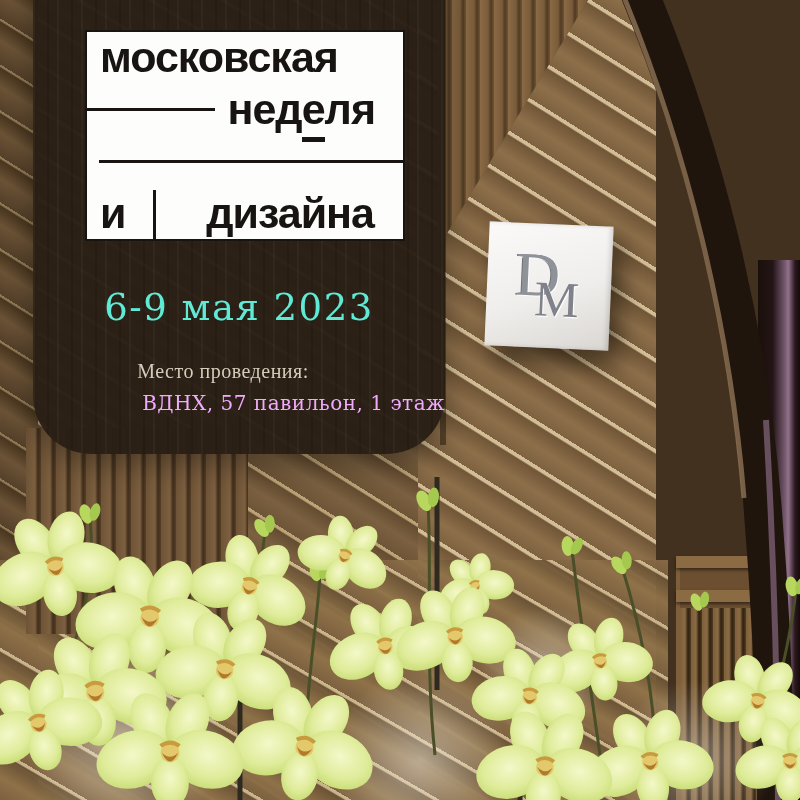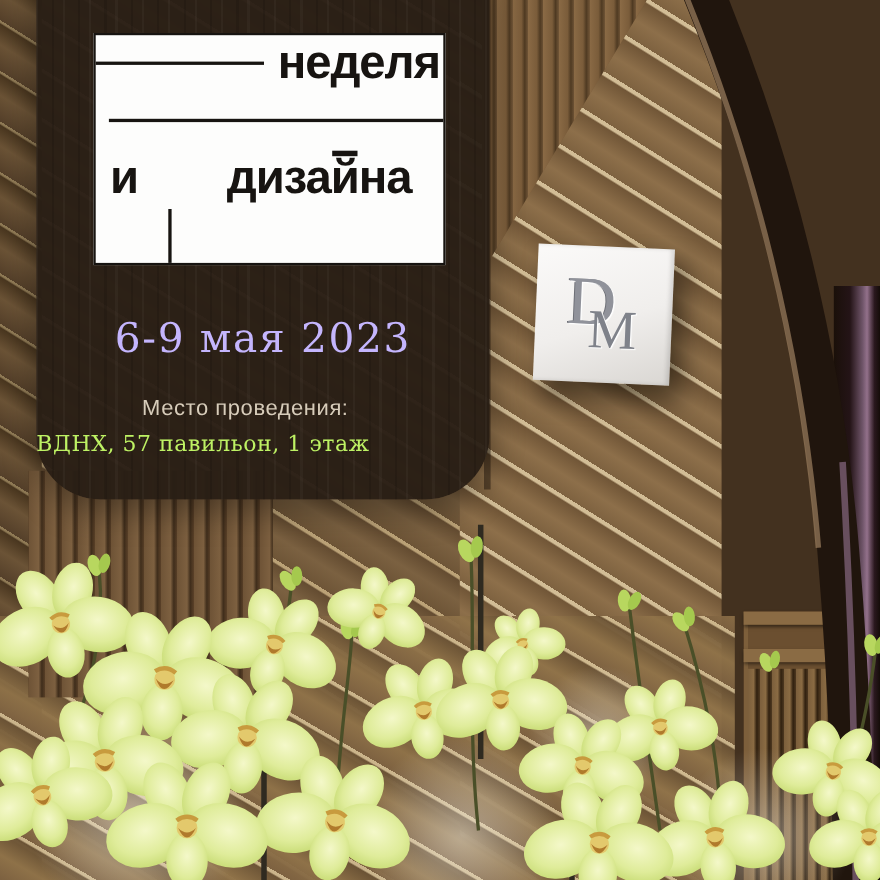--- a/index.html
+++ b/index.html
@@ -79,46 +79,46 @@
     box-shadow:0 10px 30px rgba(0,0,0,.35);
   }
   .panel-texture{
     position:absolute;left:0;top:0;right:0;bottom:0;border-radius:58px;
     background:repeating-linear-gradient(90deg,
       rgba(255,255,255,.03) 0 2px,rgba(0,0,0,0) 2px 14px,rgba(0,0,0,.12) 14px 16px,rgba(0,0,0,0) 16px 24px);
   }
   .event-dates{
     left:33px;top:286px;width:412px;text-align:center;
     font-family:"DejaVu Serif","Liberation Serif",serif;
-    font-size:37px;color:#c4b5fd;letter-spacing:1.5px;
+    font-size:37px;color:#5eead4;letter-spacing:1.5px;
   }
   .venue-label{
     left:33px;top:360px;width:380px;text-align:center;
-    font-family:Liberation Sans, sans-serif;
+    font-family:Liberation Serif, serif;
     font-size:20px;color:#d7ccba;letter-spacing:.5px;
   }
   .venue-line{
-    left:33px;top:391px;width:412px;text-align:left;
+    left:33px;top:391px;width:412px;text-align:right;
     font-family:"DejaVu Serif","Liberation Serif",serif;
-    font-size:20px;color:#bef264;letter-spacing:.5px;
+    font-size:20px;color:#f0abfc;letter-spacing:.5px;
   }
   
   .logo-box{
     left:85px;top:30px;width:320px;height:211px;
     background:#fdfdfc;border:2px solid #171411;box-sizing:border-box;
     display:grid;grid-template-rows:repeat(4,1fr);
     color:#171411;font-weight:700;font-size:43px;letter-spacing:-1px;
   }
   .logo-row{display:flex;align-items:center;position:relative;}
   .logo-word{white-space:nowrap;line-height:1;}
   .rule{height:3px;background:#171411;}
   .rule-left{flex:1;margin-right:12px;}
   .rule-right{flex:1;margin-left:12px;}
   .pad-l{padding-left:13px;}
-  .pad-r{padding-right:3px;}
+  .pad-r{padding-right:28px;}
   .logo-vline{position:absolute;left:66px;top:158px;bottom:0;width:3px;background:#171411;}
   .logo-macron{position:absolute;left:215px;top:105px;width:23px;height:5px;background:#171411;}
   .row4-right{margin-left:auto;padding-right:29px;}
   
   .dm-sign{
     left:487px;top:224px;width:124px;height:124px;
     background:linear-gradient(160deg,#fbfaf9 0%,#f0eeec 55%,#d9d6d2 100%);
     transform:rotate(2.5deg);
     box-shadow:10px 14px 22px rgba(10,6,2,.5),inset -3px 0 4px rgba(0,0,0,.12);
     display:flex;align-items:center;justify-content:center;
@@ -157,20 +157,23 @@
   </svg>
 
   <div class="abs info-panel">
     <div class="panel-texture"></div>
   </div>
   <div class="abs event-dates">6-9 мая 2023</div>
   <div class="abs venue-label">Место проведения:</div>
   <div class="abs venue-line">ВДНХ, 57 павильон, 1 этаж</div>
 
   <div class="abs logo-box">
+    <div class="logo-row">
+      <span class="logo-word pad-l">московская</span>
+    </div>
     <div class="logo-row">
       <div class="rule rule-left"></div>
       <span class="logo-word pad-r">неделя</span>
     </div>
     <div class="logo-row">
       <div class="rule rule-right"></div>
     </div>
     <div class="logo-row">
       <span class="logo-word pad-l">и</span>
       <span class="logo-word row4-right">дизайна</span>

